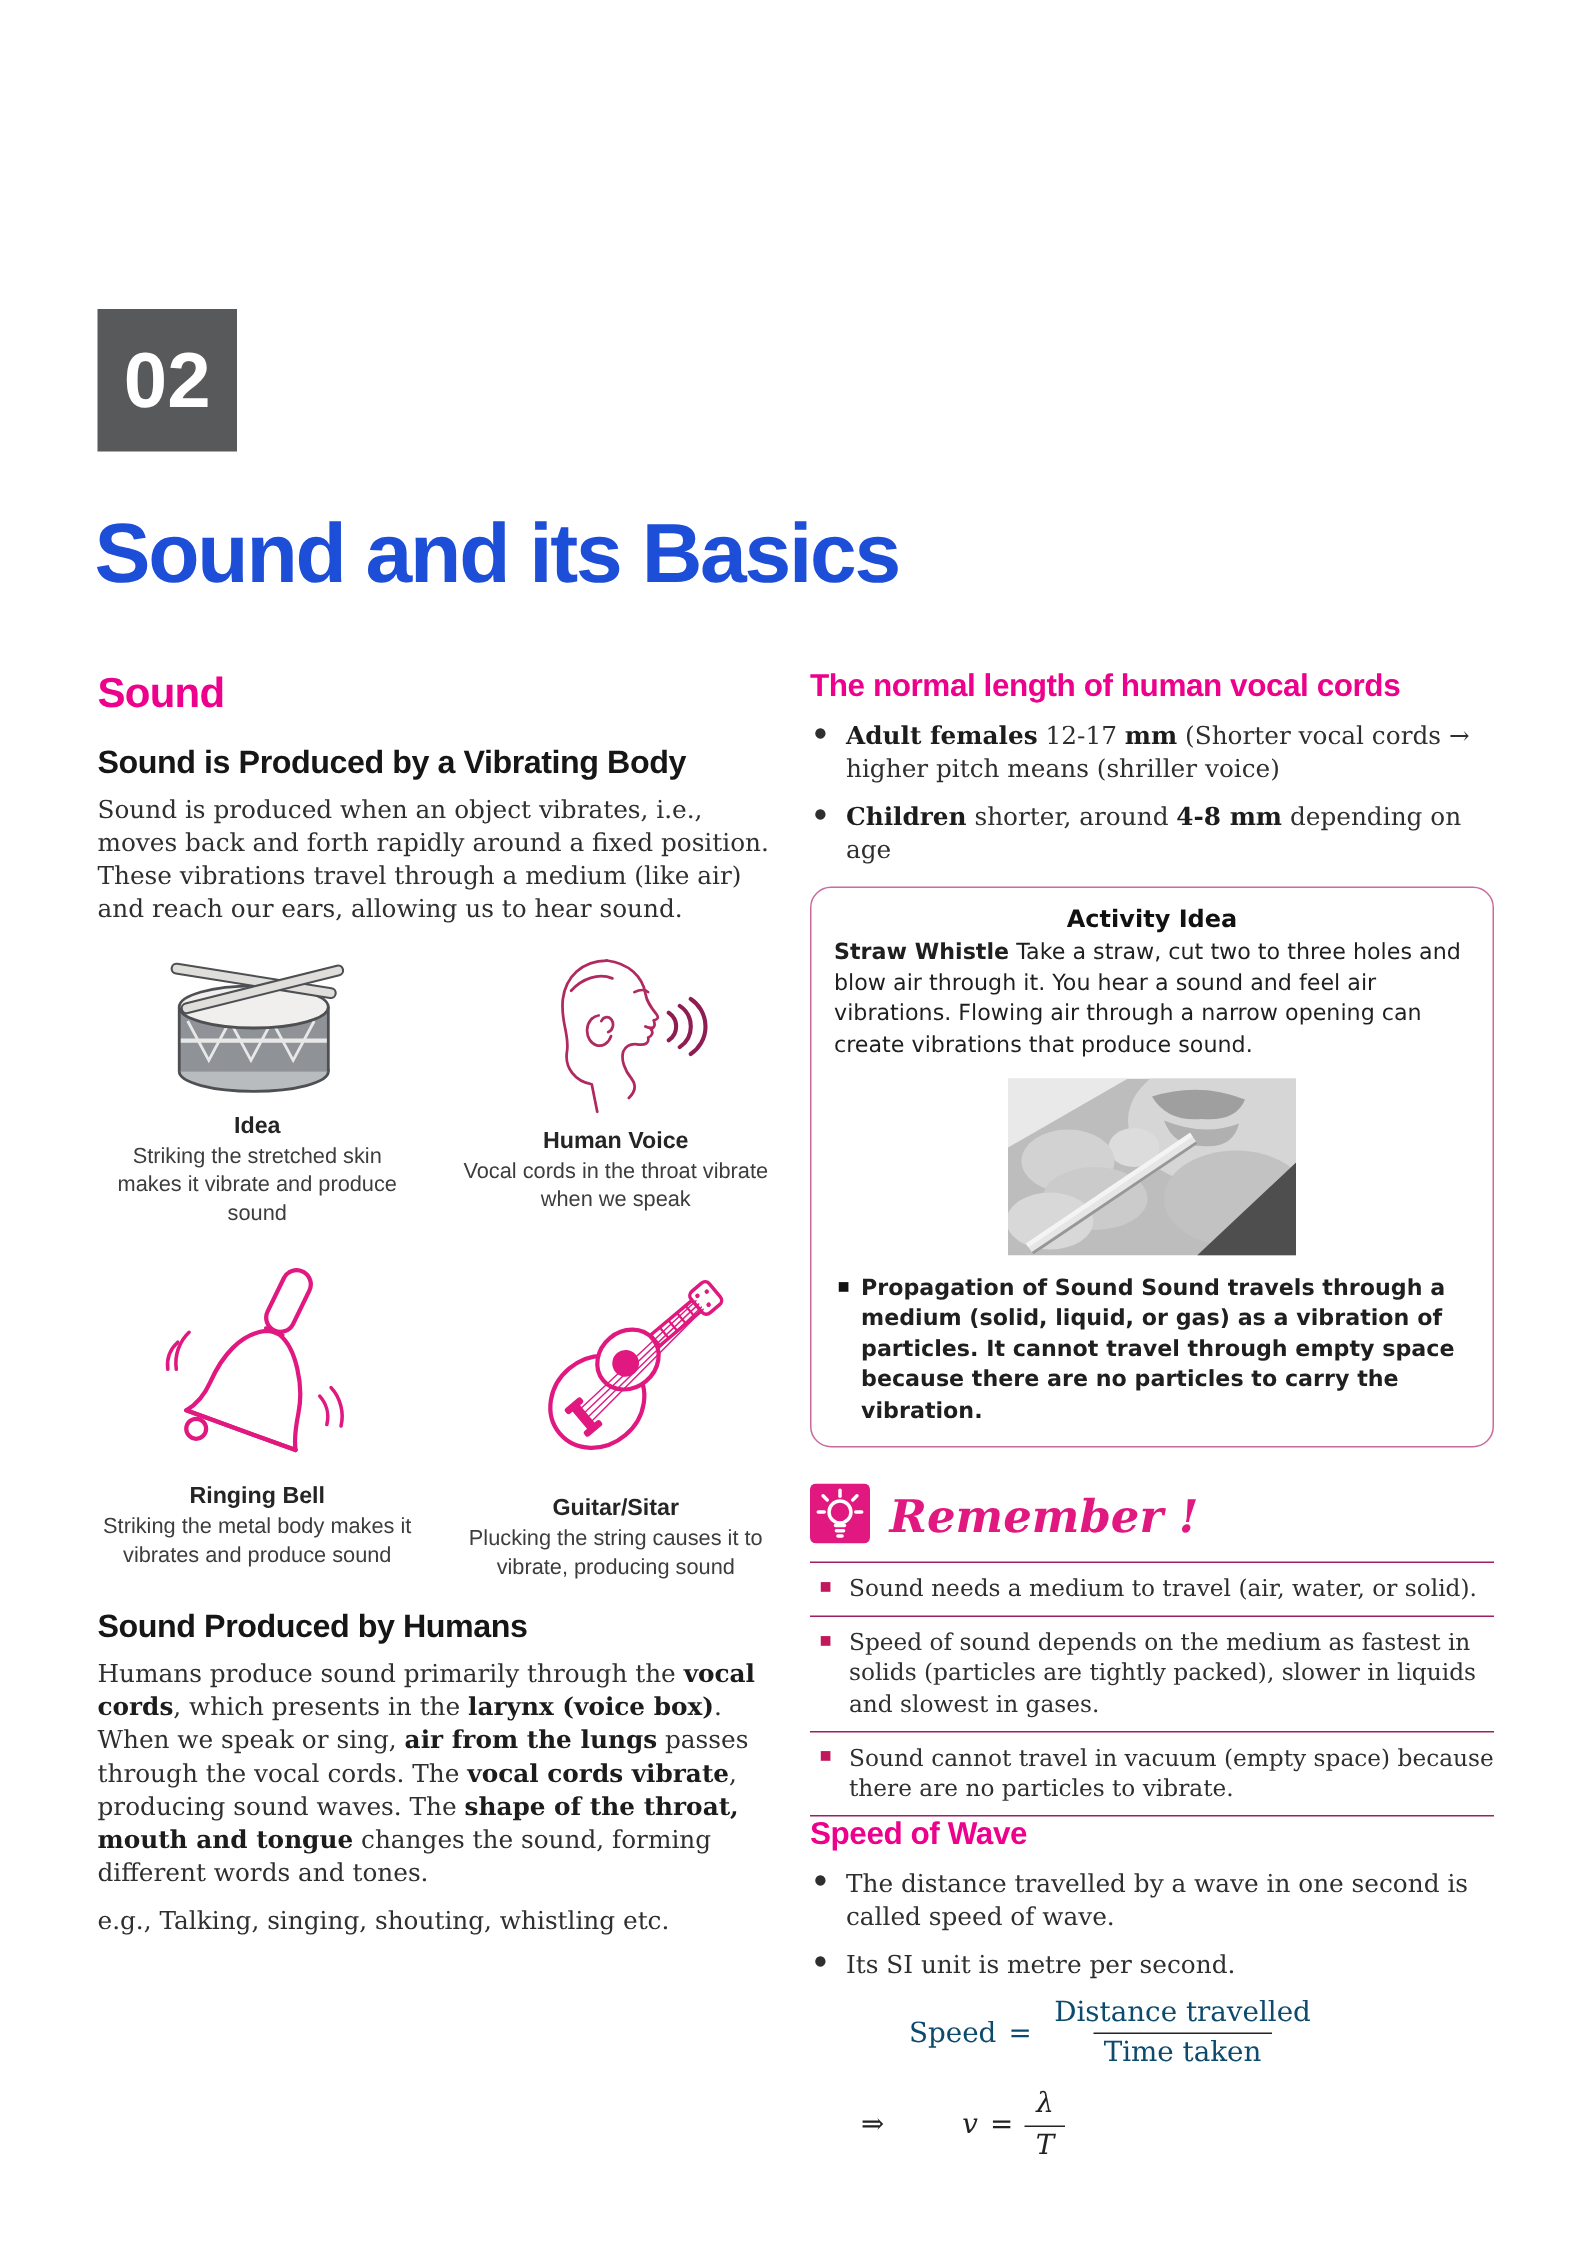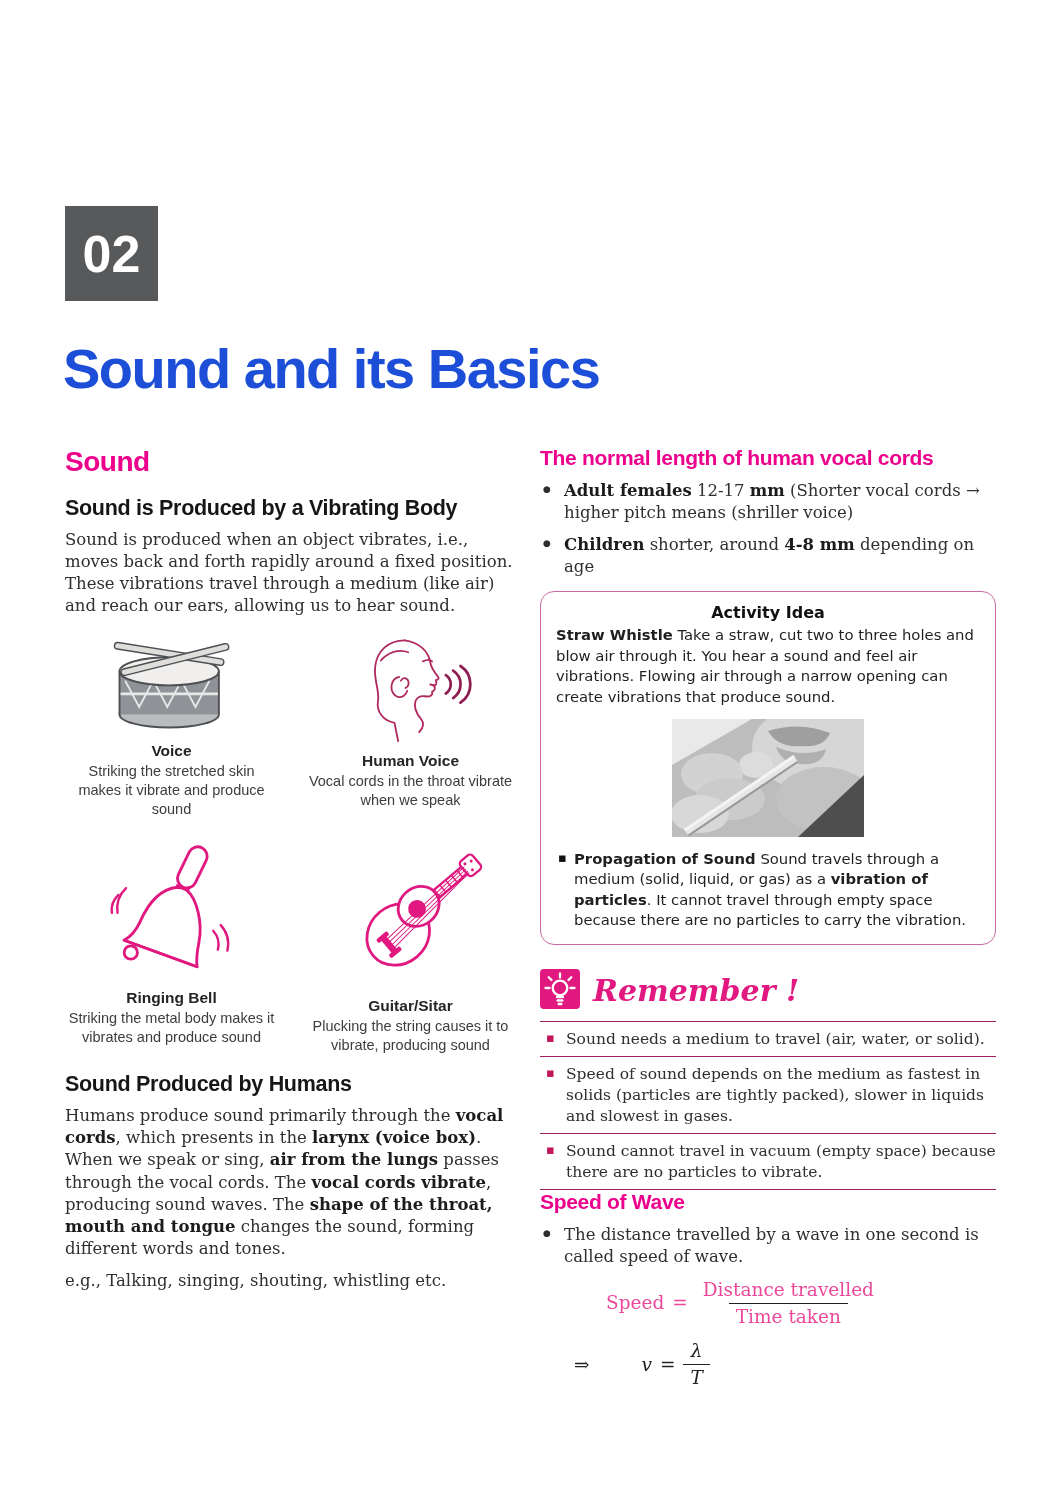--- a/index.html
+++ b/index.html
@@ -31,32 +31,32 @@
   .figgrid{display:grid;grid-template-columns:1fr 1fr;column-gap:26px;row-gap:20px;margin-top:16px;text-align:center;}
   .fig .art{display:flex;justify-content:center;align-items:flex-end;}
   .figtitle{font:700 15.5px "Liberation Sans",sans-serif;color:#252525;margin-top:9px;}
   .figcap{font:14.5px/1.28 "Liberation Sans",sans-serif;color:#3d3d3d;max-width:210px;margin:2px auto 0;}
 
   
   .activity{border:1.6px solid #c96b9f;border-radius:14px;padding:11px 15px 13px;margin-top:13px;
         font:14.8px/1.38 "DejaVu Sans",sans-serif;color:#1f1f1f;}
   .activity-title{text-align:center;font:700 16px "DejaVu Sans",sans-serif;color:#111;margin-bottom:3px;}
   .photo-wrap{display:flex;justify-content:center;margin:12px 0;}
-  .prop{position:relative;padding-left:18px;margin-top:0;}
+  .prop{position:relative;padding-left:18px;margin-top:0;font-weight:bold;}
   .prop::before{content:"\25AA";position:absolute;left:2px;top:0;color:#111;font-size:13px;}
 
   .rem-head{display:flex;align-items:center;gap:13px;margin:24px 0 8px;}
   .rem-title{font:italic 700 30px "DejaVu Serif",serif;color:#e0187f;}
   .rem-list{list-style:none;margin:0;padding:0;border-bottom:1.4px solid #9e1f63;}
   .rem-list li{position:relative;font:15.5px/1.33 "DejaVu Serif",serif;color:#2f2f2f;
         padding:7px 0 7px 26px;border-top:1.4px solid #9e1f63;}
   .rem-list li::before{content:"\25AA";position:absolute;left:6px;top:7px;color:#c2175b;font-size:13px;}
 
   .speed-h{}
-  .formula-row{display:flex;align-items:center;gap:8px;font:18.5px/1.2 "DejaVu Serif",serif;color:#ec4899;
+  .formula-row{display:flex;align-items:center;gap:8px;font:18.5px/1.2 "DejaVu Serif",serif;color:#0c4a6e;
         margin:6px 0 12px 66px;}
   .arrow-row{display:flex;align-items:center;font:18.5px/1.2 "DejaVu Serif",serif;color:#222;
         margin:0 0 14px 34px;gap:52px;}
   .frac{display:inline-flex;flex-direction:column;align-items:center;}
   .frac .num{padding:0 7px 2px;}
   .frac .den{border-top:1.4px solid #222;padding:2px 7px 0;}
   .ital{font-style:italic;}
   .eqgrp{display:flex;align-items:center;gap:8px;}
 </style>
 </head>
@@ -88,21 +88,21 @@
             <line x1="24" y1="64" x2="130" y2="64" stroke="#e8e8e8" stroke-width="3"></line>
             <line x1="24" y1="40" x2="24" y2="86" stroke="#4d4f52" stroke-width="2"></line>
             <line x1="130" y1="40" x2="130" y2="86" stroke="#4d4f52" stroke-width="2"></line>
             <ellipse cx="77" cy="40" rx="53" ry="15" fill="#f0efed" stroke="#4d4f52" stroke-width="2"></ellipse>
             <g stroke="#4d4f52" stroke-width="1.5" fill="#dfdedb">
               <rect x="18" y="18" width="118" height="7" rx="3.5" transform="rotate(9 77 21)"></rect>
               <rect x="24" y="24" width="118" height="7" rx="3.5" transform="rotate(-14 83 27)"></rect>
             </g>
           </svg>
         </div>
-        <div class="figtitle">Voice</div>
+        <div class="figtitle">Idea</div>
         <div class="figcap">Striking the stretched skin makes it vibrate and produce sound</div>
       </div>
 
       <div class="fig">
         <div class="art">
           <svg width="140" height="110" viewBox="0 0 150 120" fill="none" stroke="#b02a60" stroke-width="2" stroke-linecap="round" stroke-linejoin="round" aria-hidden="true">
             <path d="M68 8 C50 8 38 20 36 36 C34 52 41 62 39 74 C37 86 45 96 57 98 L61 118"></path>
             <path d="M68 8 C84 10 94 20 96 32 C97 38 100 42 104 47 C106 49.5 105 51 102 51.5 C103.5 55 102.5 57 100 58 C102 60 101 63 98 64 C99 68 96 70 90 69 C86 68.5 82 70 80 74 C78 80 81 88 86 94 C90 99 88 104 84 108"></path>
             <path d="M42 30 C50 21 62 17 72 21"></path>
             <path d="M88 31 c4 -2 8 -2 10 0"></path>
@@ -238,20 +238,21 @@
     </div>
     <ul class="rem-list">
       <li>Sound needs a medium to travel (air, water, or solid).</li>
       <li>Speed of sound depends on the medium as fastest in solids (particles are tightly packed), slower in liquids and slowest in gases.</li>
       <li>Sound cannot travel in vacuum (empty space) because there are no particles to vibrate.</li>
     </ul>
 
     <h2 class="h-mag speed-h">Speed of Wave</h2>
     <ul class="slist">
       <li>The distance travelled by a wave in one second is called speed of wave.</li>
+      <li>Its SI unit is metre per second.</li>
     </ul>
 
     <div class="formula-row">
       <span>Speed</span>
       <span>=</span>
       <span class="frac">
         <span class="num">Distance travelled</span>
         <span class="den">Time taken</span>
       </span>
     </div>

